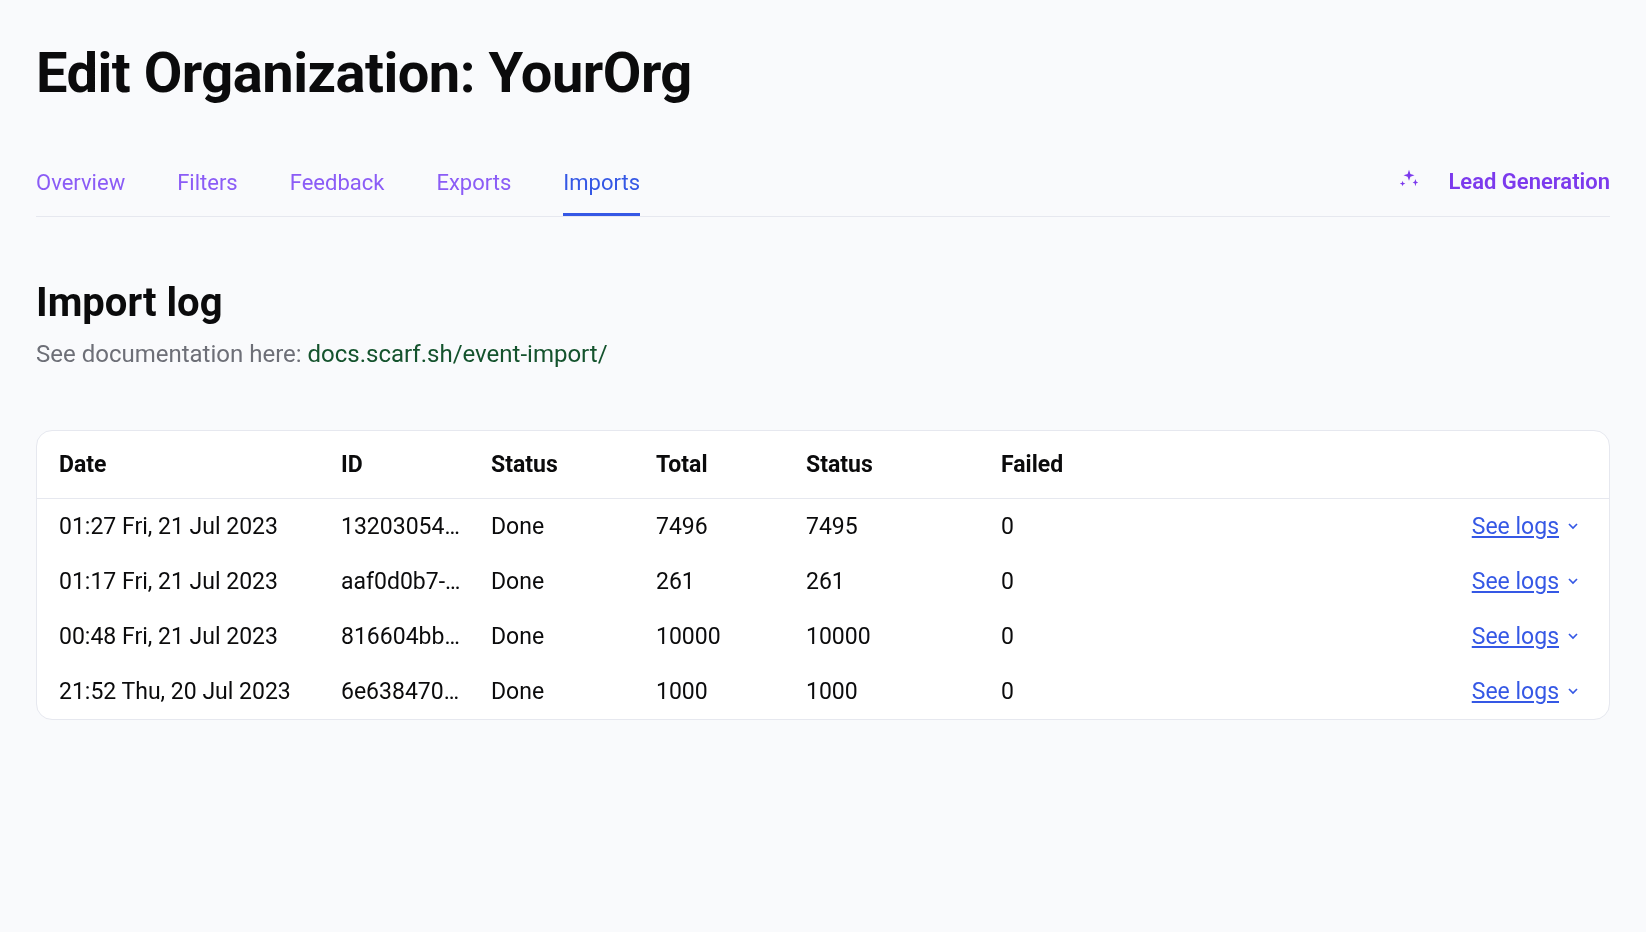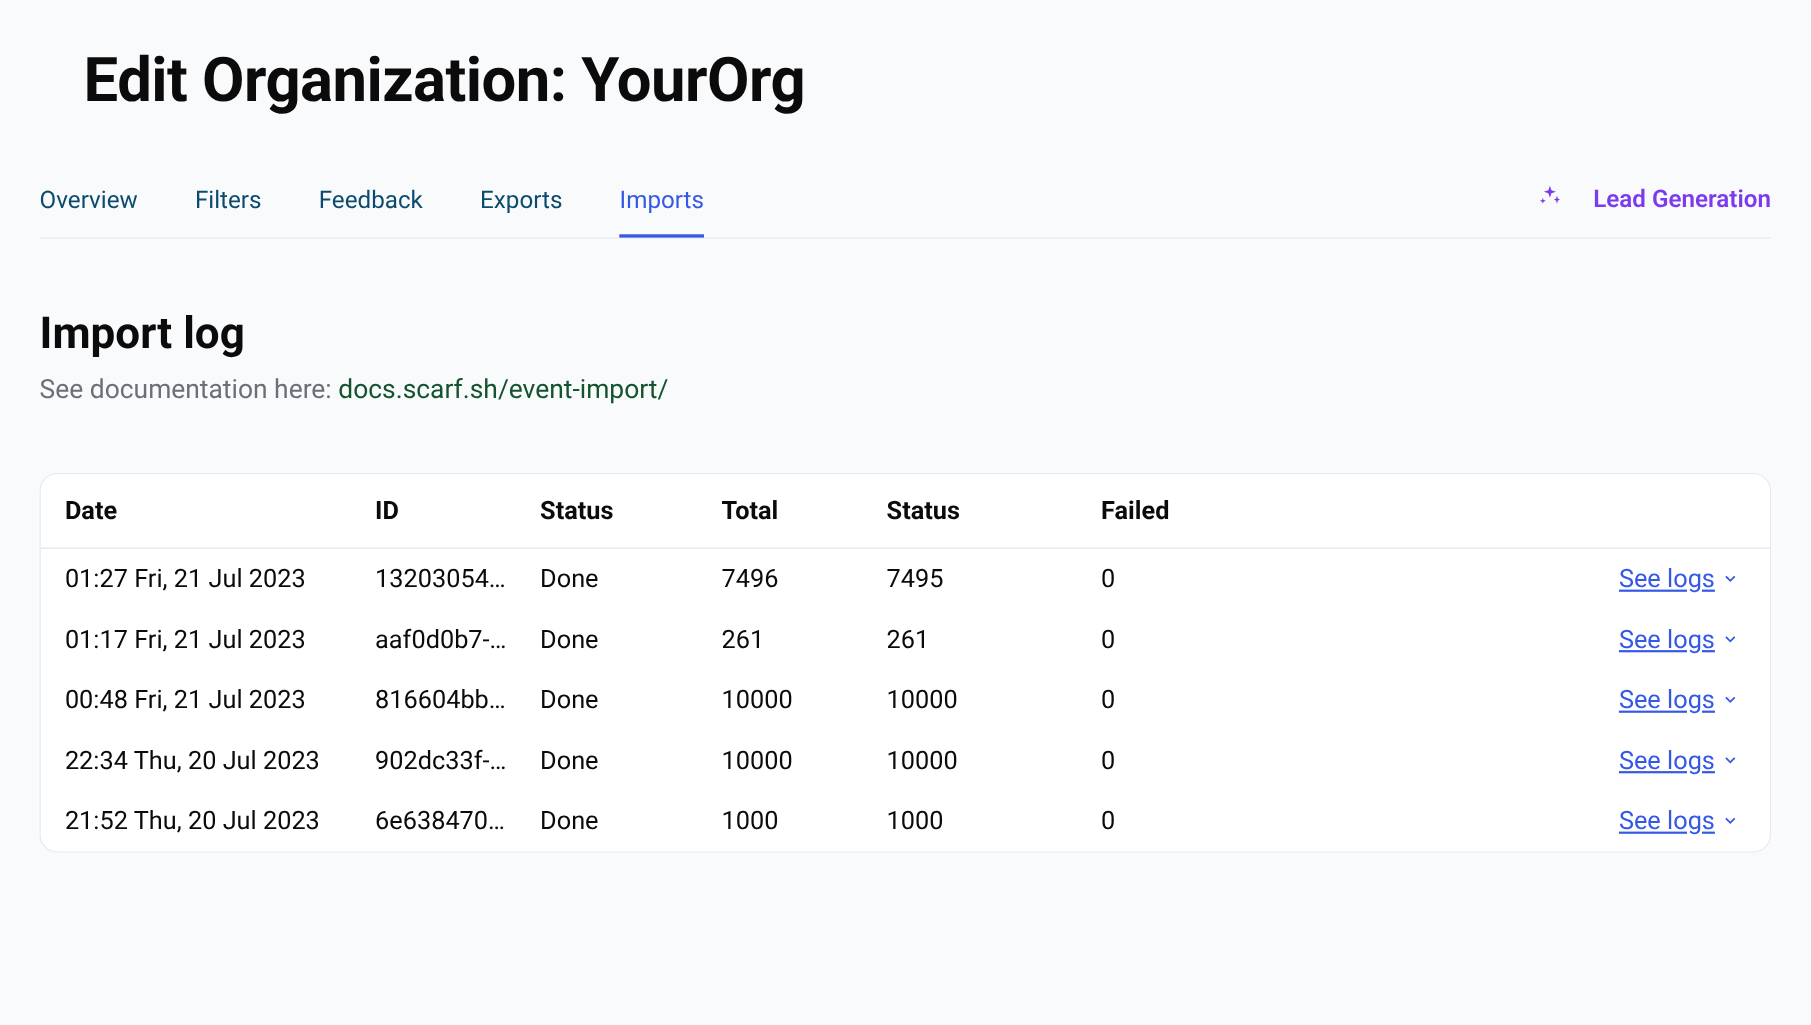--- a/index.html
+++ b/index.html
@@ -10,35 +10,34 @@
     width: 1646px;
     min-height: 932px;
     padding: 0 36px;
   }
   h1.page-title {
     font-size: 56px;
     font-weight: 700;
     letter-spacing: -0.5px;
     padding-top: 40px;
     padding-bottom: 50px;
-    margin-left: 40px;
   }
   .tabs-row {
     display: flex;
     justify-content: space-between;
     align-items: center;
     border-bottom: 1px solid #e6e8ef;
   }
   .tabs {
     display: flex;
     gap: 52px;
   }
   .tab {
     font-size: 22px;
-    color: #0c4a6e;
+    color: #8b5cf6;
     padding: 14px 0 18px 0;
     cursor: pointer;
     border-bottom: 3px solid transparent;
   }
   .tab.active {
     color: #3558e5;
     border-bottom-color: #3558e5;
   }
   .leadgen {
     display: flex;
@@ -190,34 +189,20 @@
           <td>10000</td>
           <td>0</td>
           <td><span class="see-logs">
               <span>See logs</span>
               <span><svg viewBox="0 0 24 24" fill="none" stroke-width="2.5">
                   <polyline points="6 9 12 15 18 9"></polyline>
                 </svg></span>
             </span></td>
         </tr>
         <tr>
-          <td>22:34 Thu, 20 Jul 2023</td>
-          <td class="id-cell">902dc33f-…</td>
-          <td>Done</td>
-          <td>10000</td>
-          <td>10000</td>
-          <td>0</td>
-          <td><span class="see-logs">
-              <span>See logs</span>
-              <span><svg viewBox="0 0 24 24" fill="none" stroke-width="2.5">
-                  <polyline points="6 9 12 15 18 9"></polyline>
-                </svg></span>
-            </span></td>
-        </tr>
-        <tr>
           <td>21:52 Thu, 20 Jul 2023</td>
           <td class="id-cell">6e638470-…</td>
           <td>Done</td>
           <td>1000</td>
           <td>1000</td>
           <td>0</td>
           <td><span class="see-logs">
               <span>See logs</span>
               <span><svg viewBox="0 0 24 24" fill="none" stroke-width="2.5">
                   <polyline points="6 9 12 15 18 9"></polyline>

